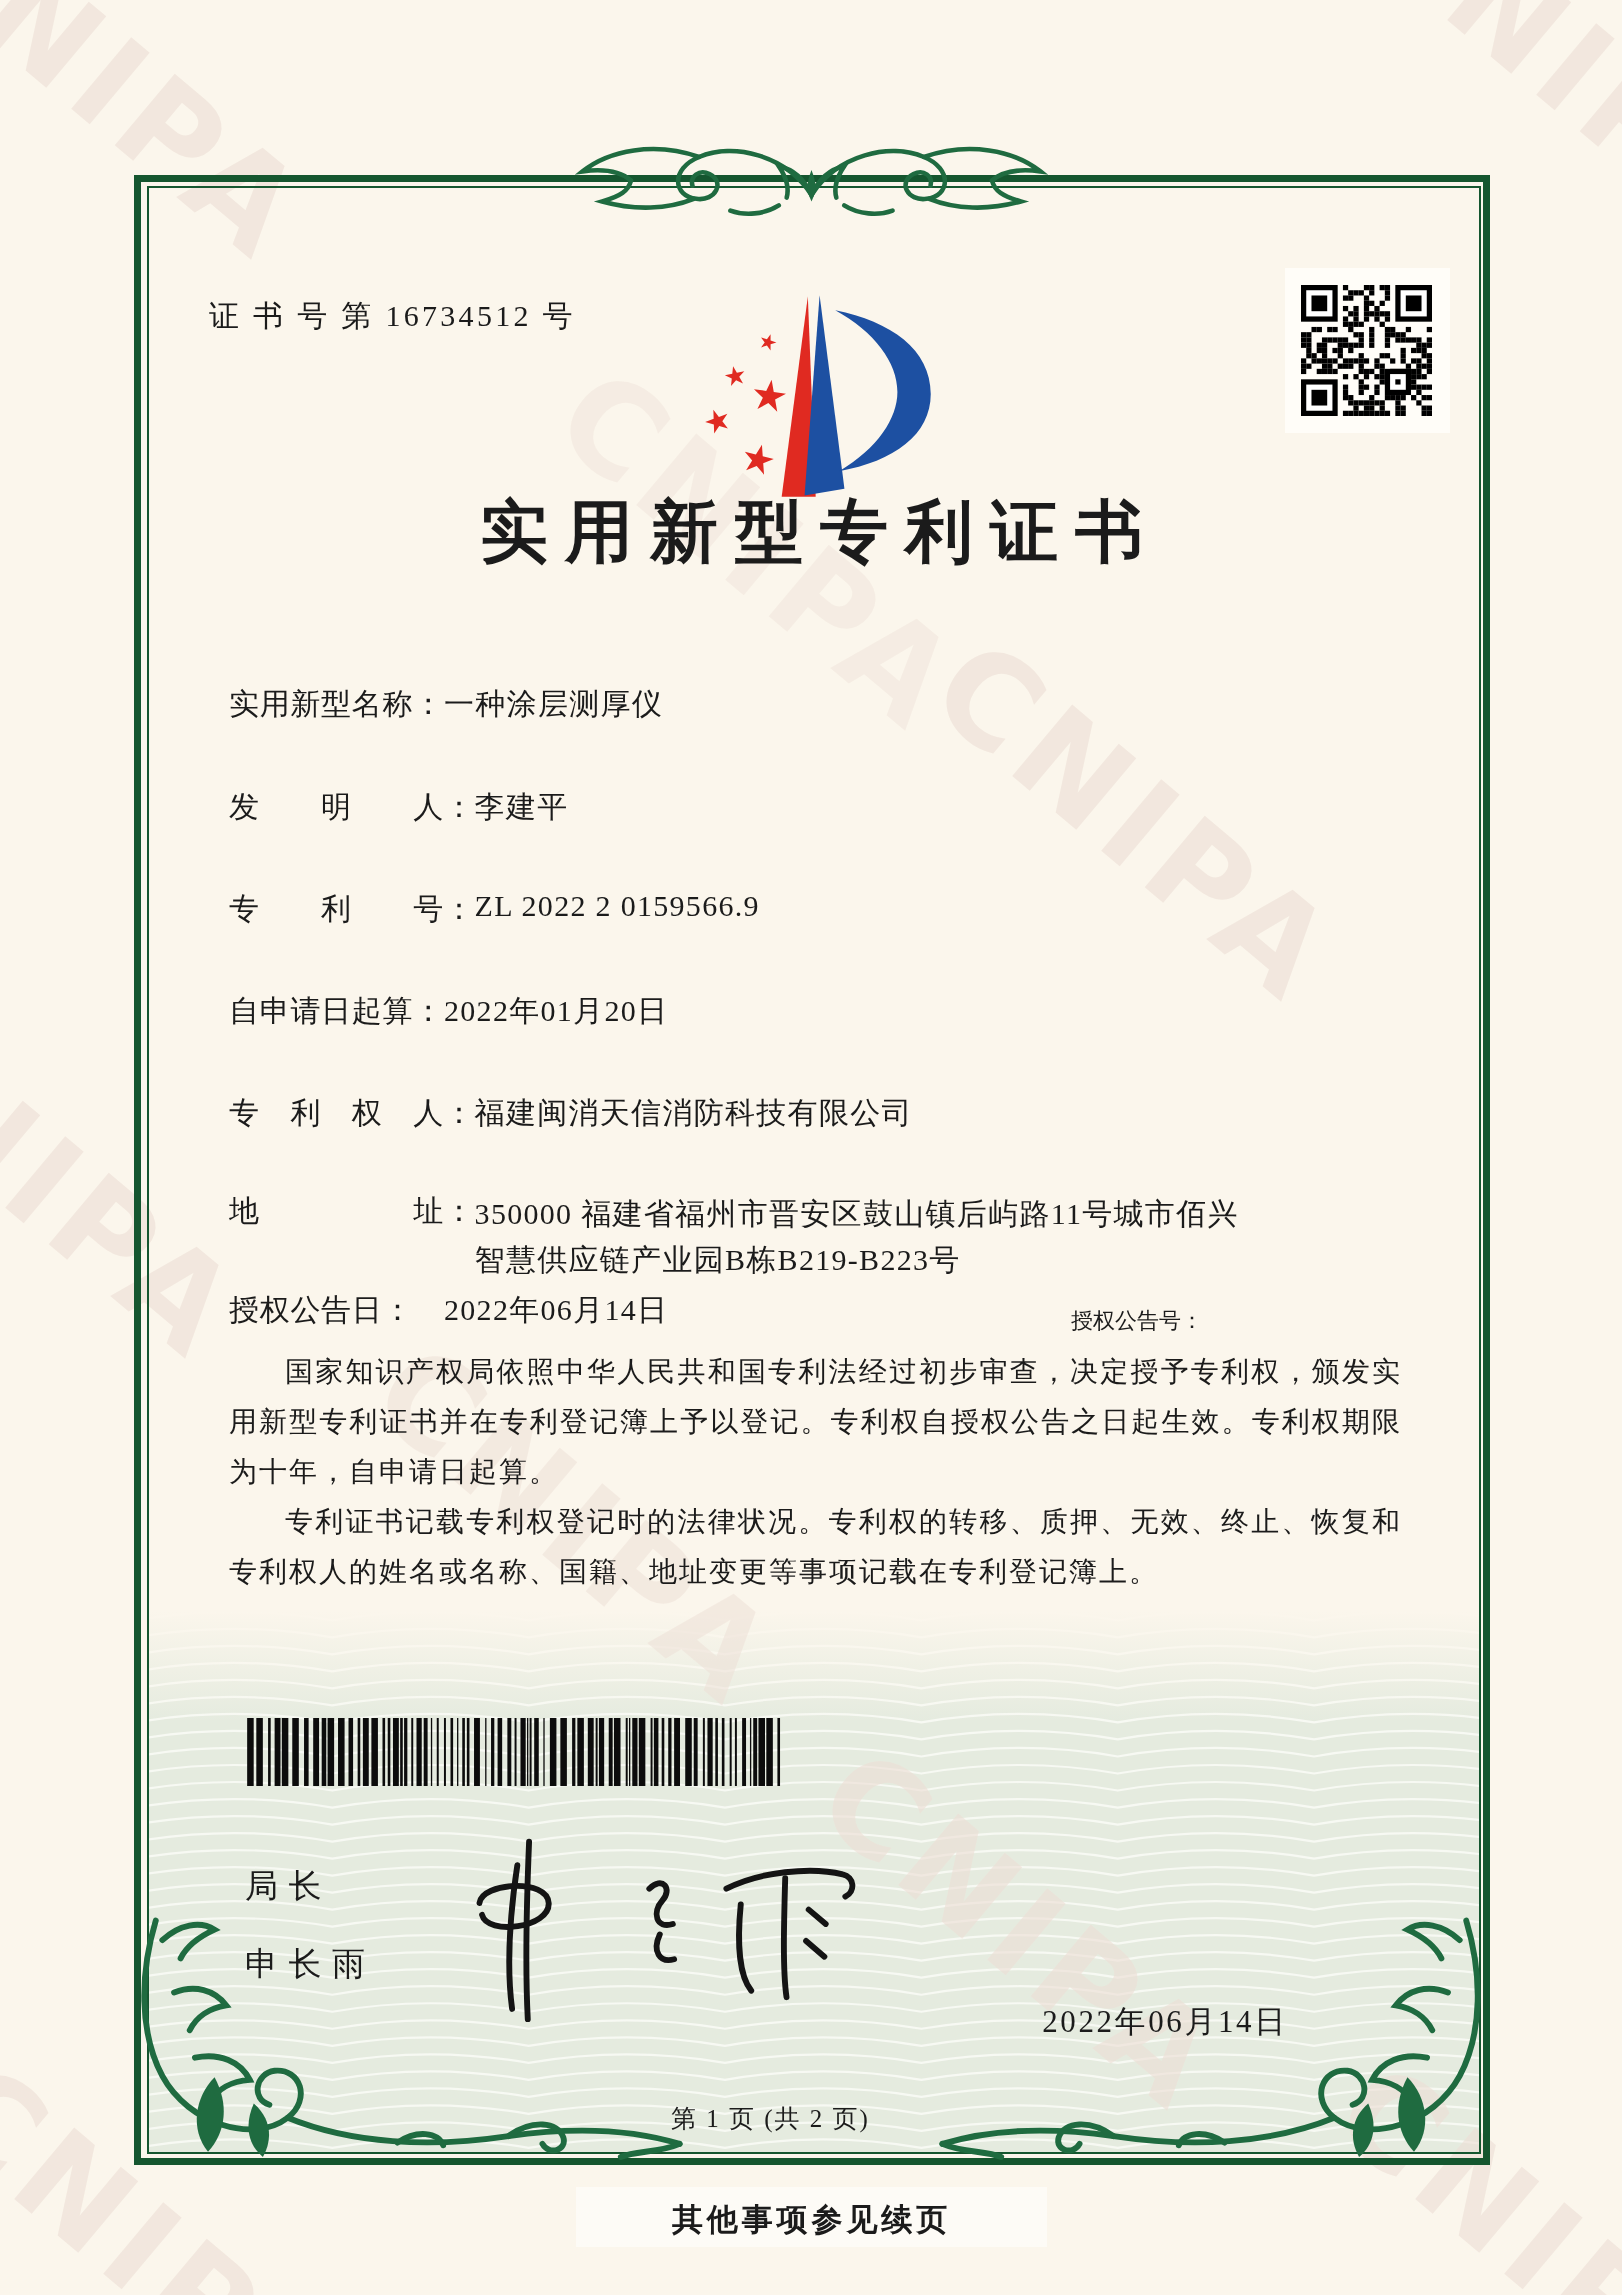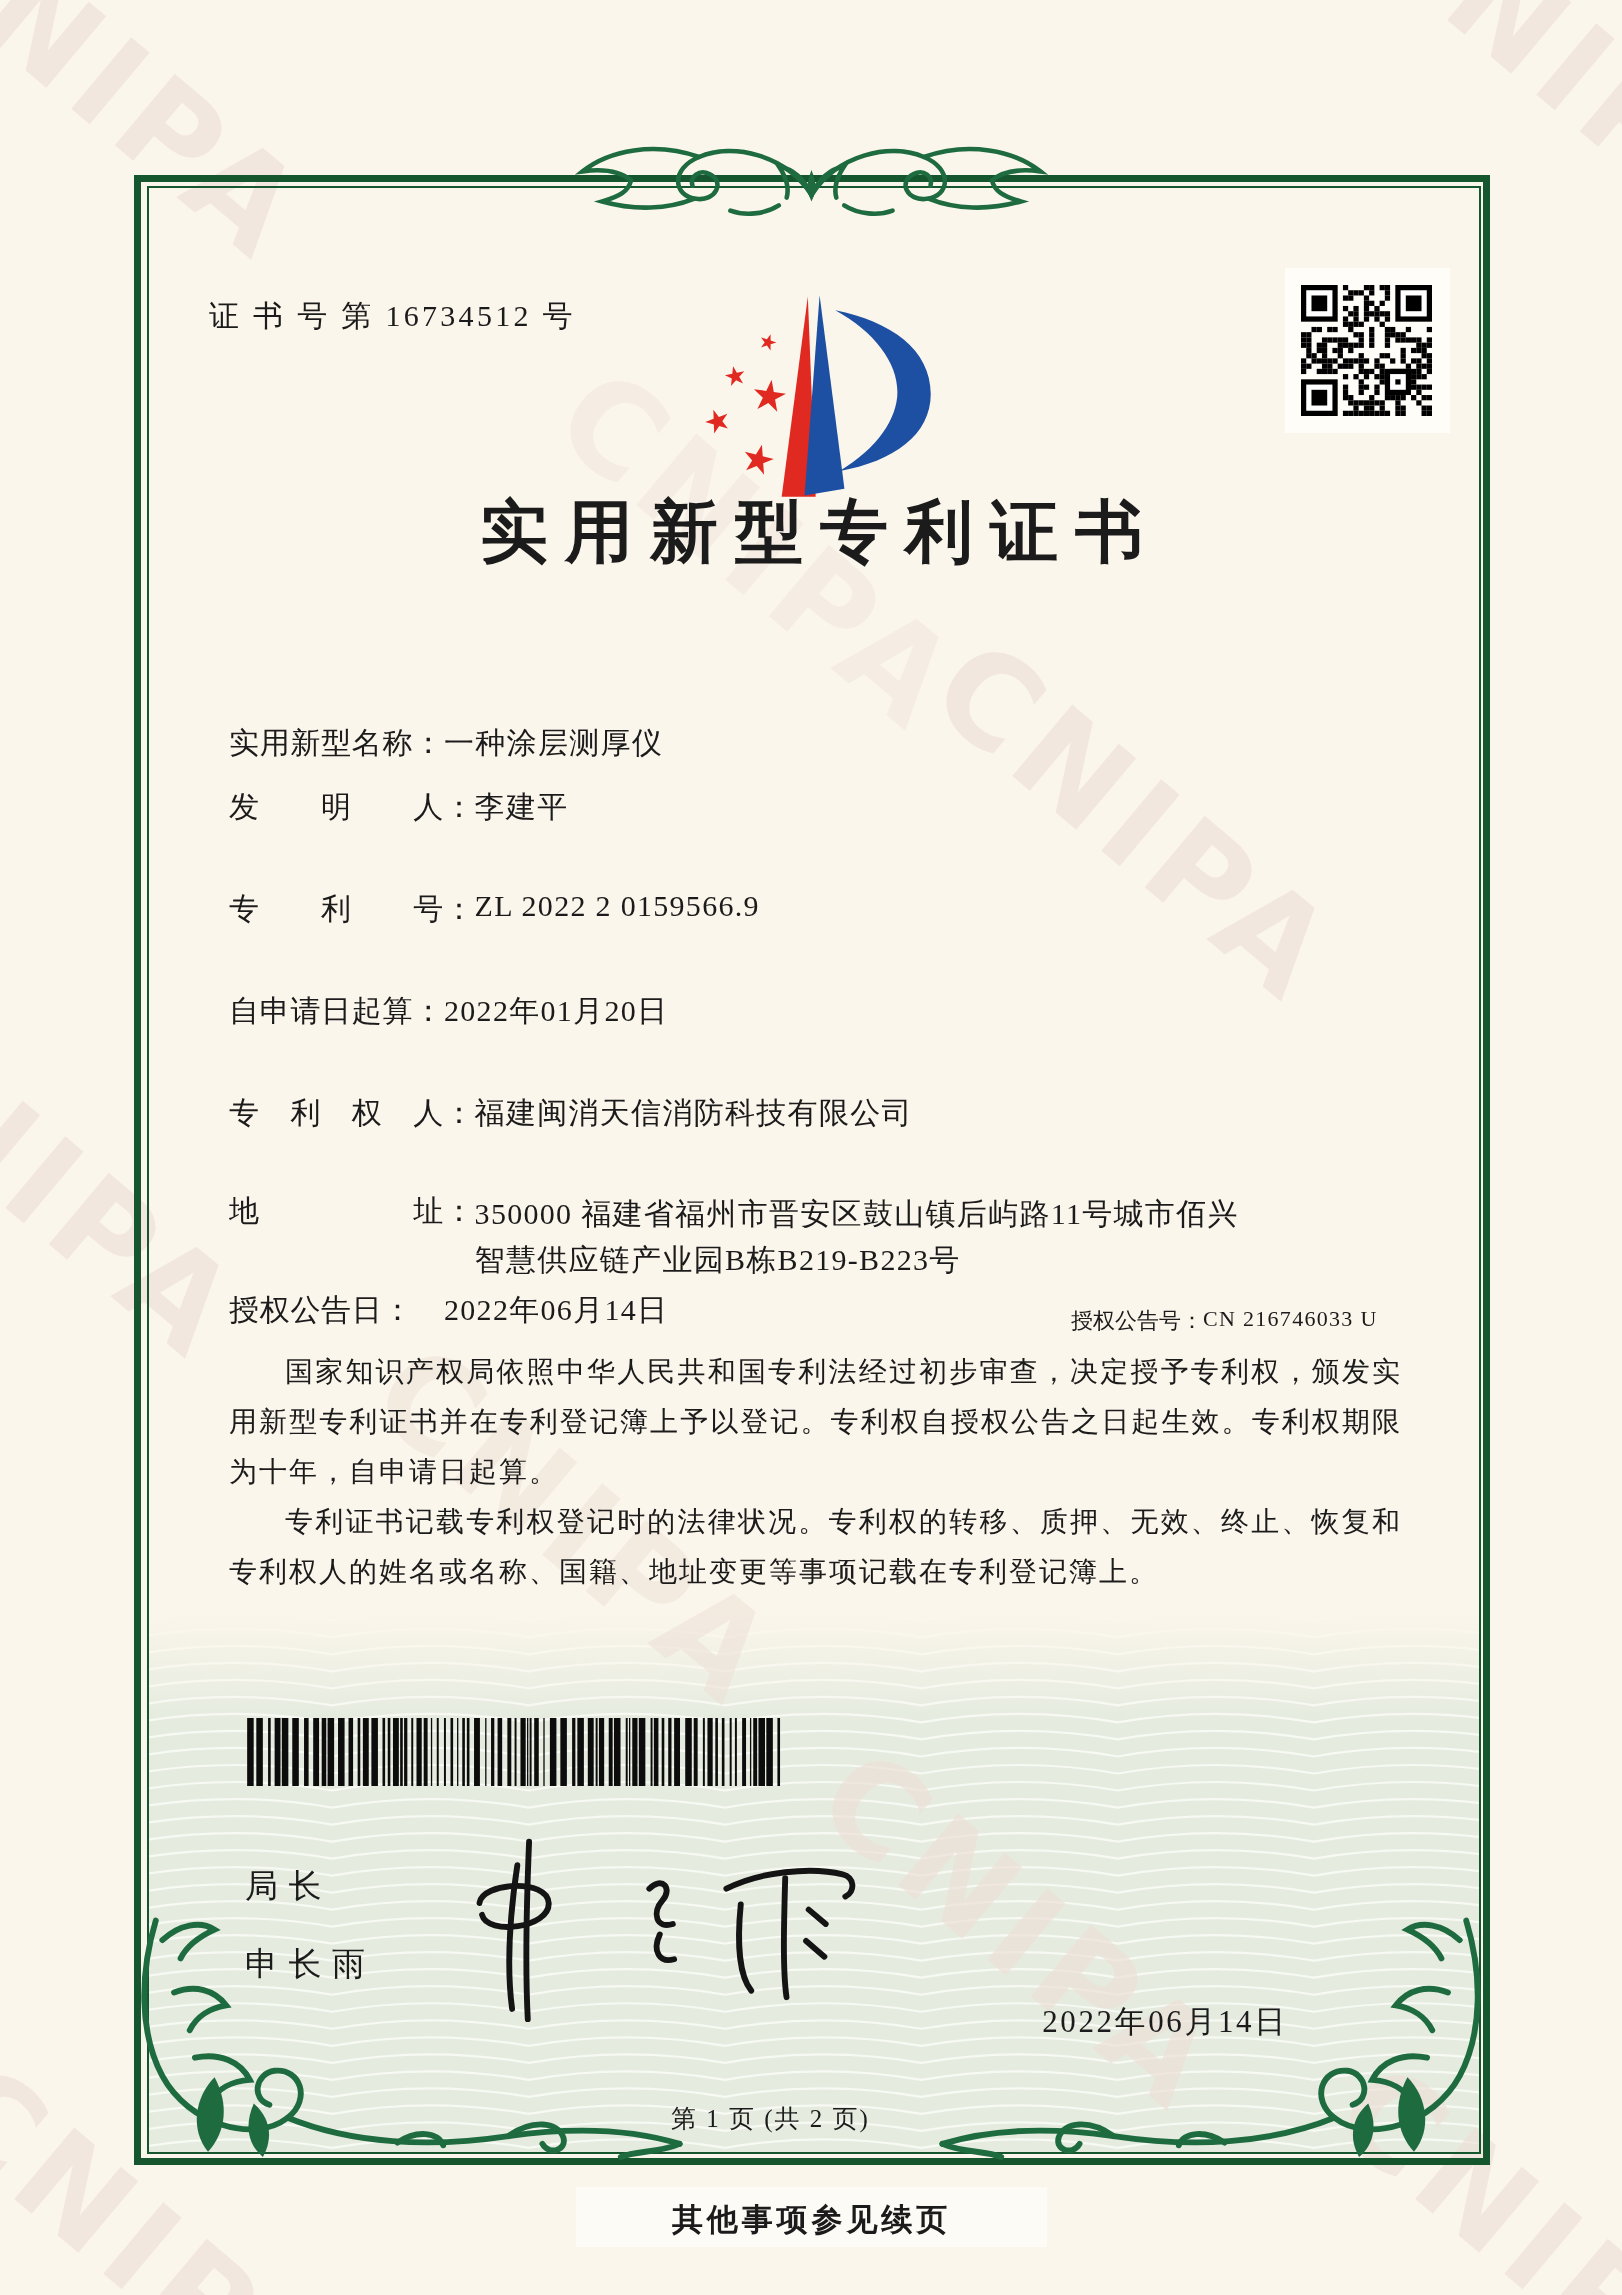--- a/index.html
+++ b/index.html
@@ -397,21 +397,21 @@
     <rect x="0" y="18" width="7" height="7" fill="#000"></rect>
     <rect x="1" y="19" width="5" height="5" fill="#fff"></rect>
     <rect x="2" y="20" width="3" height="3" fill="#000"></rect>
     <rect x="16" y="16" width="5" height="5" fill="#000"></rect>
     <rect x="17" y="17" width="3" height="3" fill="#fff"></rect>
     <rect x="18" y="18" width="1" height="1" fill="#000"></rect>
   </svg>
 
 <div class="doc-title">实用新型专利证书</div>
 
-<div class="row" style="top:723px;text-align:center;">
+<div class="row" style="top:684px;">
   <span class="lbl">实用新型名称：</span>
   <span class="val">一种涂层测厚仪</span>
 </div>
 <div class="row" style="top:787px;">
   <span class="lbl">发　　明　　人：</span>
   <span class="val">李建平</span>
 </div>
 <div class="row" style="top:889px;">
   <span class="lbl">专　　利　　号：</span>
   <span class="val">ZL 2022 2 0159566.9</span>
@@ -429,21 +429,20 @@
   <span class="val addr-lines">
     <div>350000 福建省福州市晋安区鼓山镇后屿路11号城市佰兴</div>
     <div>智慧供应链产业园B栋B219-B223号</div>
   </span>
 </div>
 <div class="row" style="top:1290px;width:1252px;">
   <span class="lbl">授权公告日：</span>
   <span class="val">2022年06月14日</span>
   <span class="grant-no">
     <span>授权公告号：</span>
-    <span style="letter-spacing:1.3px;">CN 216746033 U</span>
   </span>
 </div>
 
 <div class="paras">
   <p>国家知识产权局依照中华人民共和国专利法经过初步审查，决定授予专利权，颁发实用新型专利证书并在专利登记簿上予以登记。专利权自授权公告之日起生效。专利权期限为十年，自申请日起算。</p>
   <p>专利证书记载专利权登记时的法律状况。专利权的转移、质押、无效、终止、恢复和专利权人的姓名或名称、国籍、地址变更等事项记载在专利登记簿上。</p>
 </div>
 
 <svg id="barcode" class="abs" style="left:247px;top:1718px;" width="543" height="68" viewBox="0 0 830 104">
     <rect x="0" y="0" width="10" height="104" fill="#0c0c0c"></rect>

